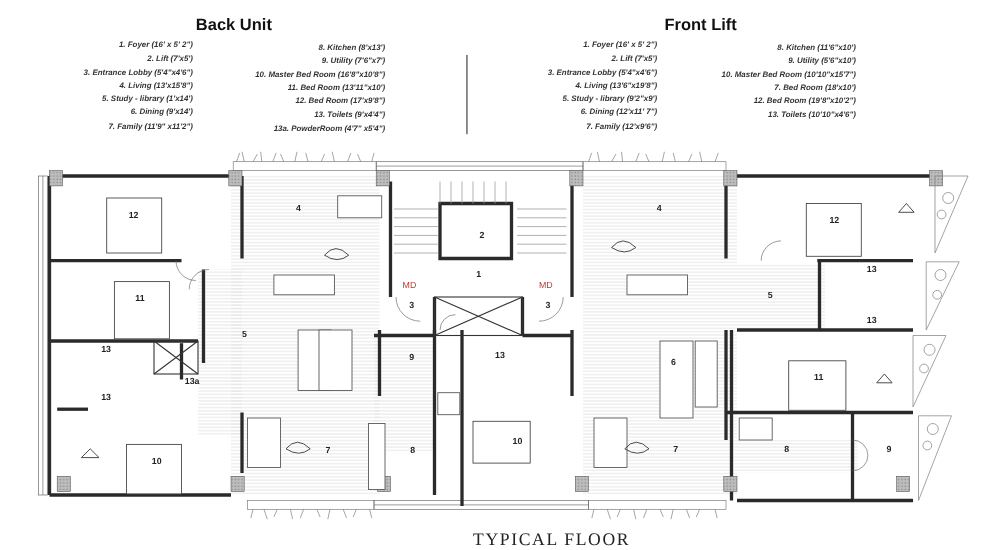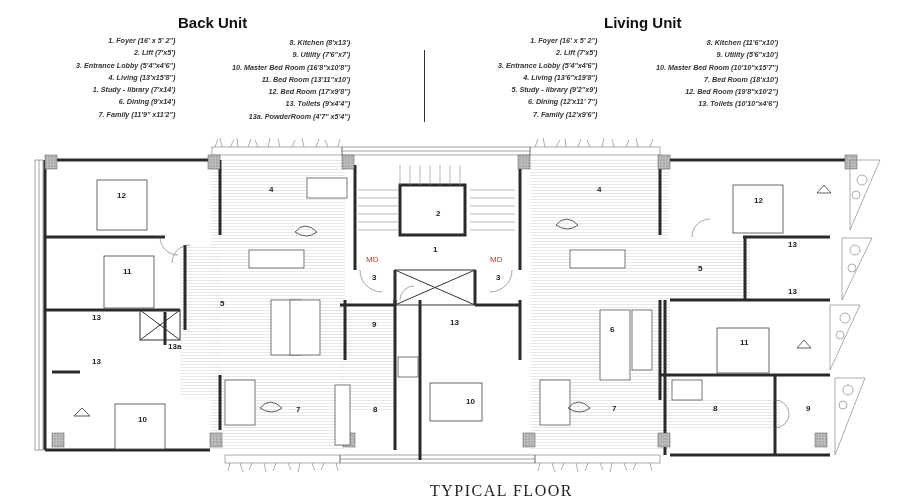--- a/index.html
+++ b/index.html
@@ -10,28 +10,28 @@
   .sep{position:absolute;left:424px;top:50px;width:1px;height:72px;background:#333;}
   .plan{position:absolute;left:0;top:0;width:900px;height:500px;}
   .room-label{font-family:"Liberation Sans",sans-serif;font-size:8px;font-weight:bold;fill:#222;}
   .md{font-family:"Liberation Sans",sans-serif;font-size:8px;fill:#c0392b;}
   .caption{position:absolute;left:430px;top:482px;font-family:"Liberation Serif",serif;font-size:16px;letter-spacing:1.5px;color:#222;}
 </style>
 </head>
 <body>
 
 <div class="unit-title" style="left:178px;">Back Unit</div>
-<div class="unit-title" style="left:604px;">Living Unit</div>
+<div class="unit-title" style="left:604px;">Front Lift</div>
 
 <div class="legend" style="left:76px;top:35px;">
   <div>1. Foyer (16' x 5' 2")</div>
   <div>2. Lift (7'x5')</div>
   <div>3. Entrance Lobby (5'4"x4'6")</div>
   <div>4. Living (13'x15'8")</div>
-  <div>1. Study - library (7'x14')</div>
+  <div>5. Study - library (1'x14')</div>
   <div>6. Dining (9'x14')</div>
   <div>7. Family (11'9" x11'2")</div>
 </div>
 <div class="legend" style="left:230px;top:37px;">
   <div style="padding-left:8px">8. Kitchen (8'x13')</div>
   <div style="padding-left:8px">9. Utility (7'6"x7')</div>
   <div style="padding-left:2px">10. Master Bed Room (16'8"x10'8")</div>
   <div style="padding-left:2px">11. Bed Room (13'11"x10')</div>
   <div style="padding-left:2px">12. Bed Room (17'x9'8")</div>
   <div style="padding-left:2px">13. Toilets (9'x4'4")</div>

